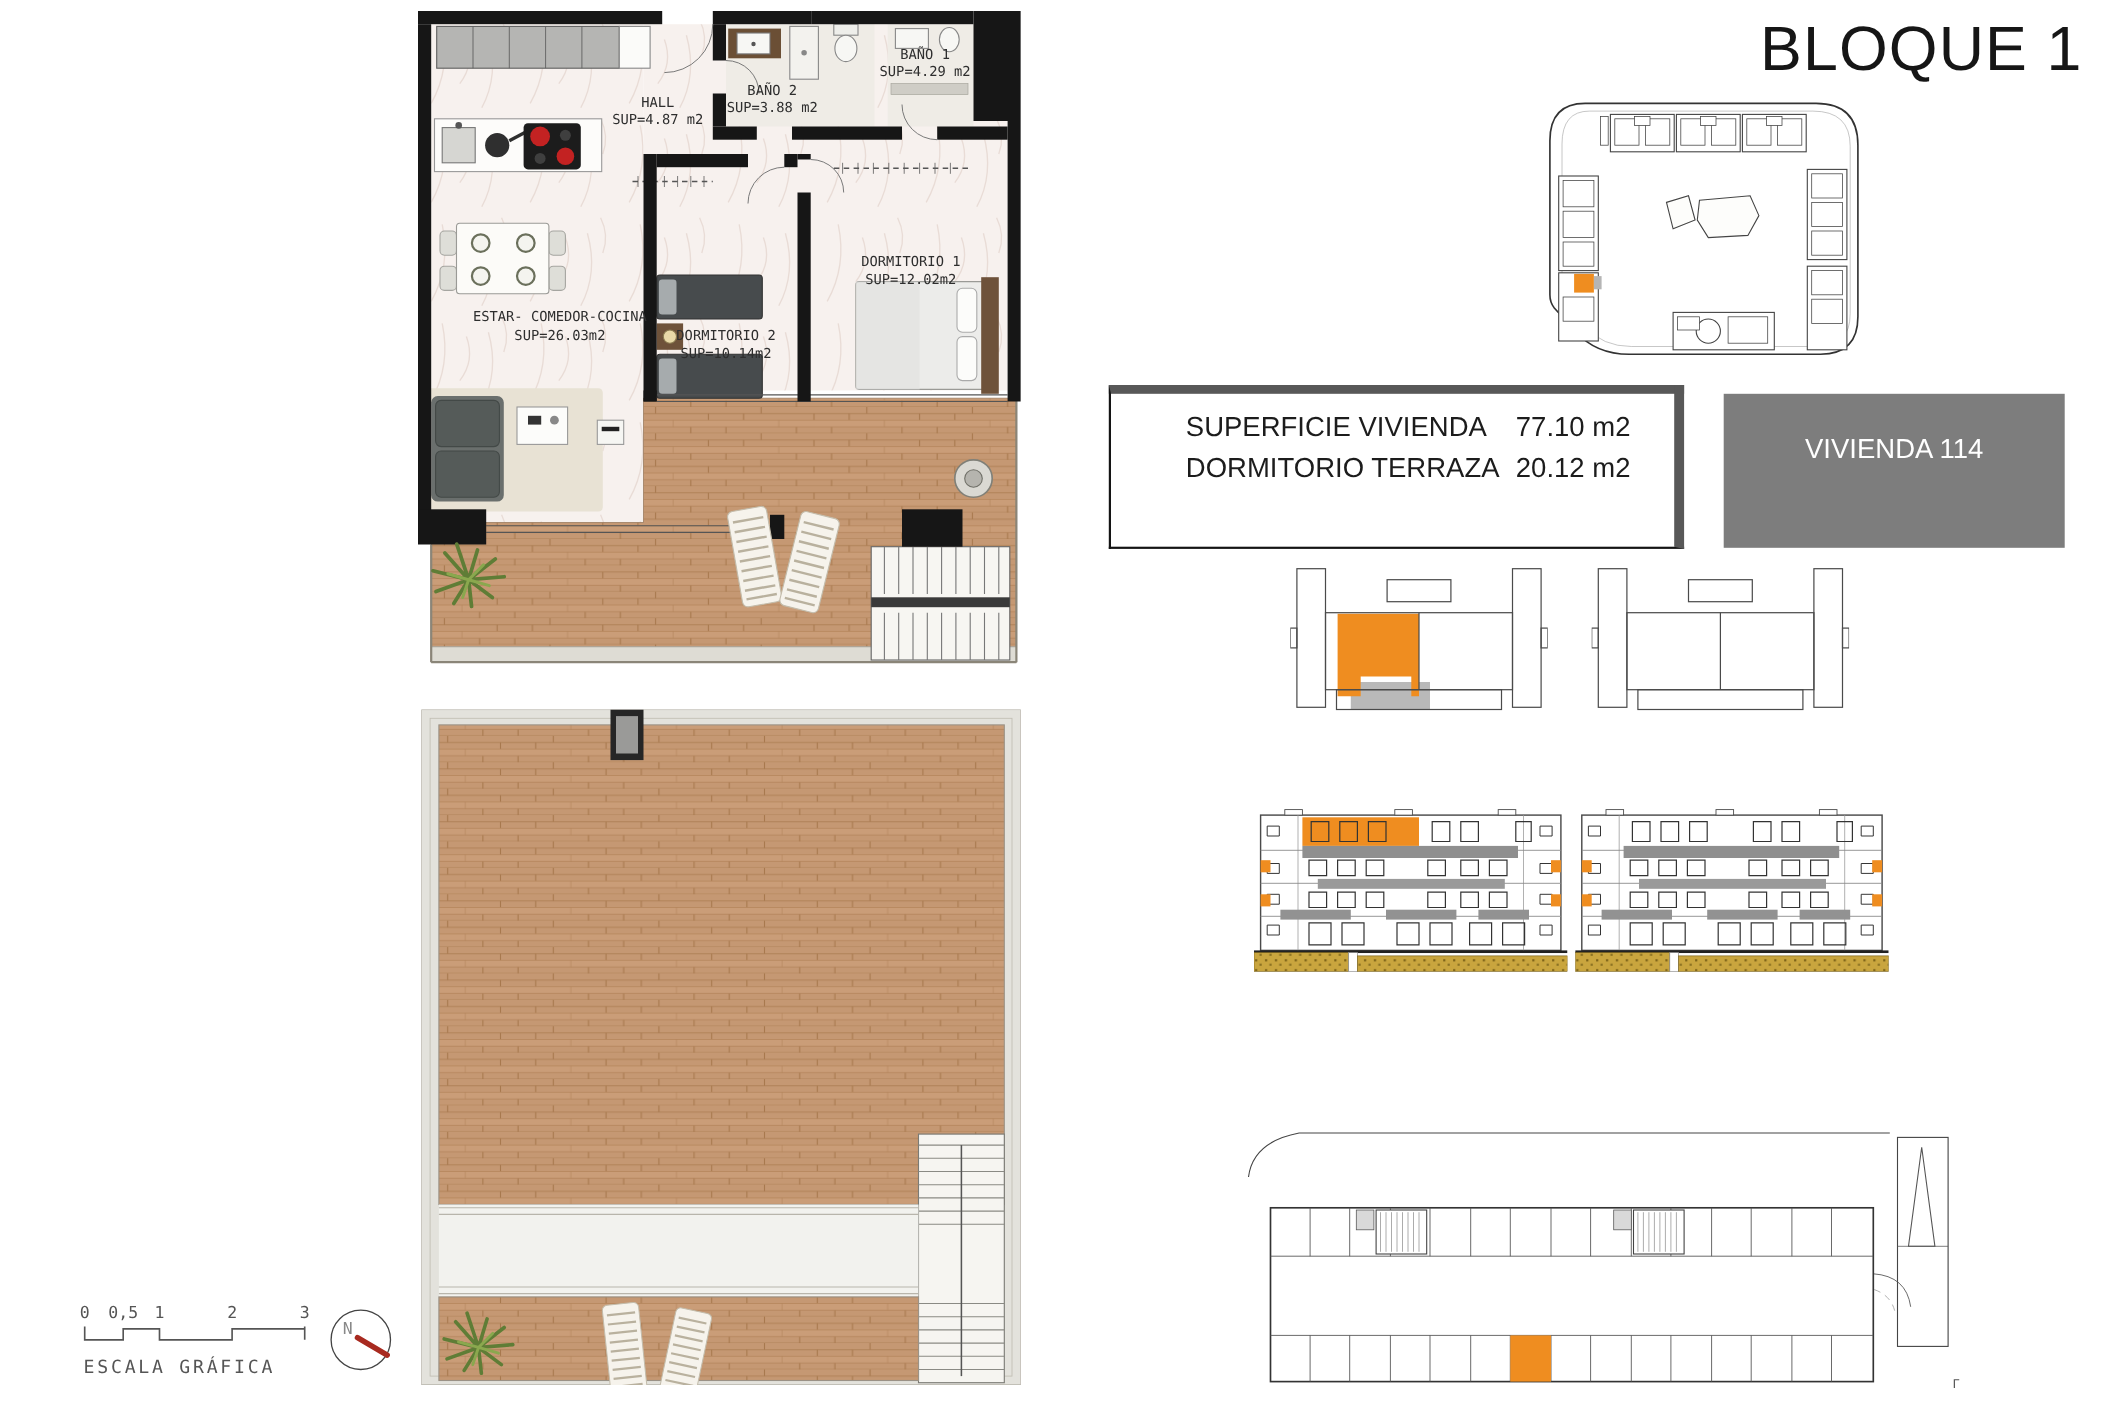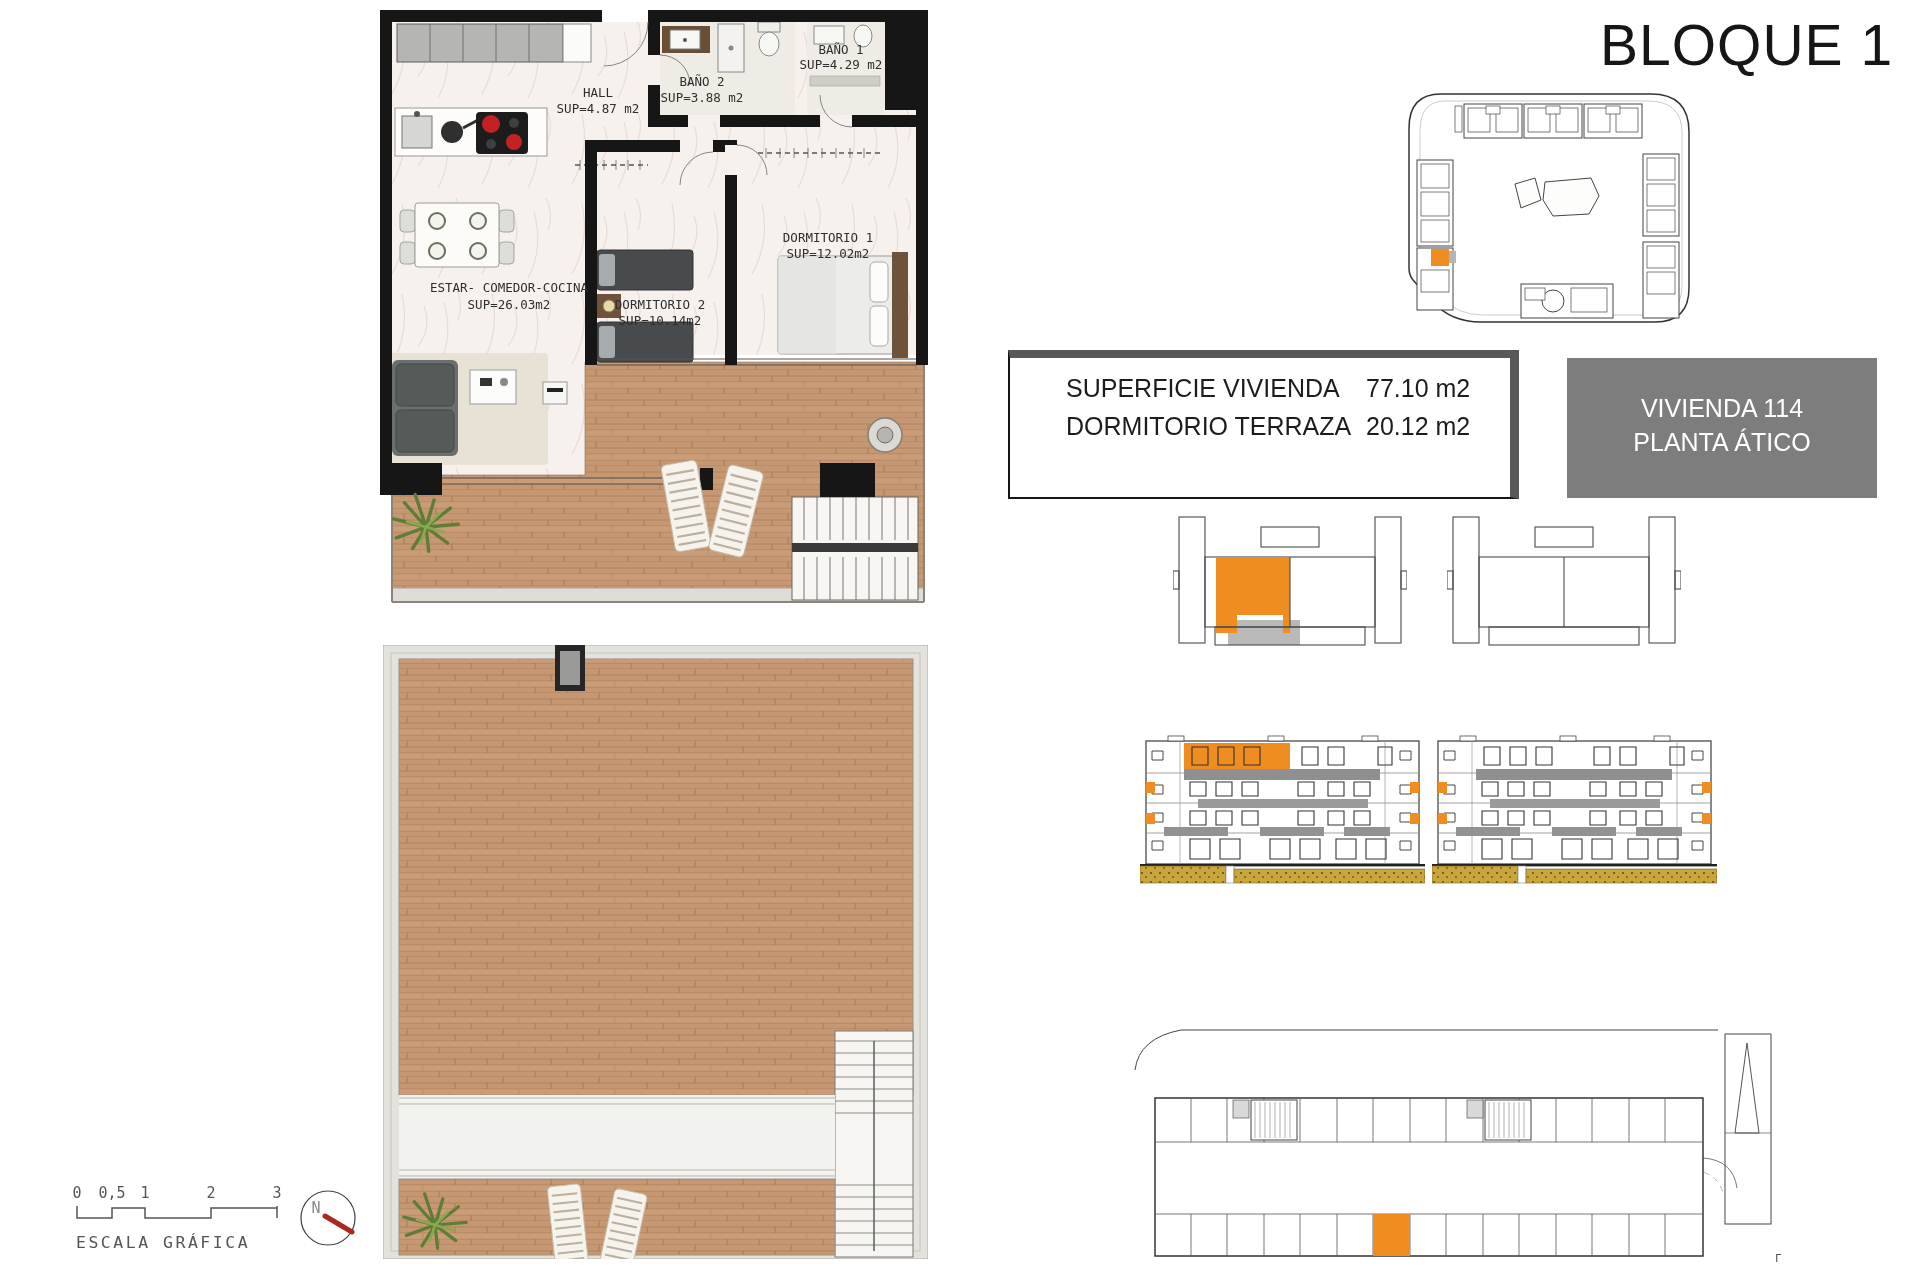--- a/index.html
+++ b/index.html
@@ -4,21 +4,21 @@
 <style>
   html,body{margin:0;padding:0;background:#ffffff;}
   #canvas{position:relative;width:1920px;height:1280px;background:#ffffff;overflow:hidden;
           font-family:"Liberation Sans", sans-serif;}
   .abs{position:absolute;}
   
   #main-title{left:1600px;top:12px;font-size:57px;color:#161616;letter-spacing:1px;white-space:nowrap;}
   
   #summary-box{left:1008px;top:350px;width:500px;height:139px;background:#ffffff;
     border-top:8px solid #585858;border-right:9px solid #585858;
-    border-left:2px solid #141414;border-bottom:2px solid #141414;box-sizing:content-box;}
+    border-left:2px solid #141414;border-bottom:2px solid #141414;box-sizing:content-box;padding-left:12px;}
   #summary-box .row{height:38px;line-height:38px;font-size:25px;color:#1c1c1c;white-space:nowrap;}
   #summary-box .rows{padding-top:11px;padding-left:56px;}
   #summary-box .lbl{display:inline-block;width:300px;}
   #summary-box .val{display:inline-block;}
   
   #unit-box{left:1567px;top:358px;width:310px;height:140px;background:#7d7d7d;color:#ffffff;
     text-align:center;font-size:25px;}
   #unit-box .l1{padding-top:33px;line-height:34px;}
   #unit-box .l2{line-height:34px;}
   svg{display:block;}
@@ -360,21 +360,20 @@
         <span class="lbl">SUPERFICIE VIVIENDA</span><span class="val">77.10 m2</span>
       </div>
       <div class="row">
         <span class="lbl">DORMITORIO TERRAZA</span><span class="val">20.12 m2</span>
       </div>
     </div>
   </div>
 
   <div class="abs" id="unit-box">
     <div class="l1">VIVIENDA 114</div>
-    <div class="l2">PLANTA ÁTICO</div>
   </div>
 
   <svg class="abs" style="left:1173px;top:513px" width="234" height="140" viewBox="0 0 234 140">
     <rect x="55" y="107" width="72" height="25" fill="#b9b9b9"></rect>
     <path d="M43,45 H117 V120 H110 V102 H64 V120 H43 Z" fill="#EF8D20"></path>
     <use href="#keyCore"></use>
   </svg>
   <svg class="abs" style="left:1447px;top:513px" width="234" height="140" viewBox="0 0 234 140">
     <use href="#keyCore"></use>
   </svg>

